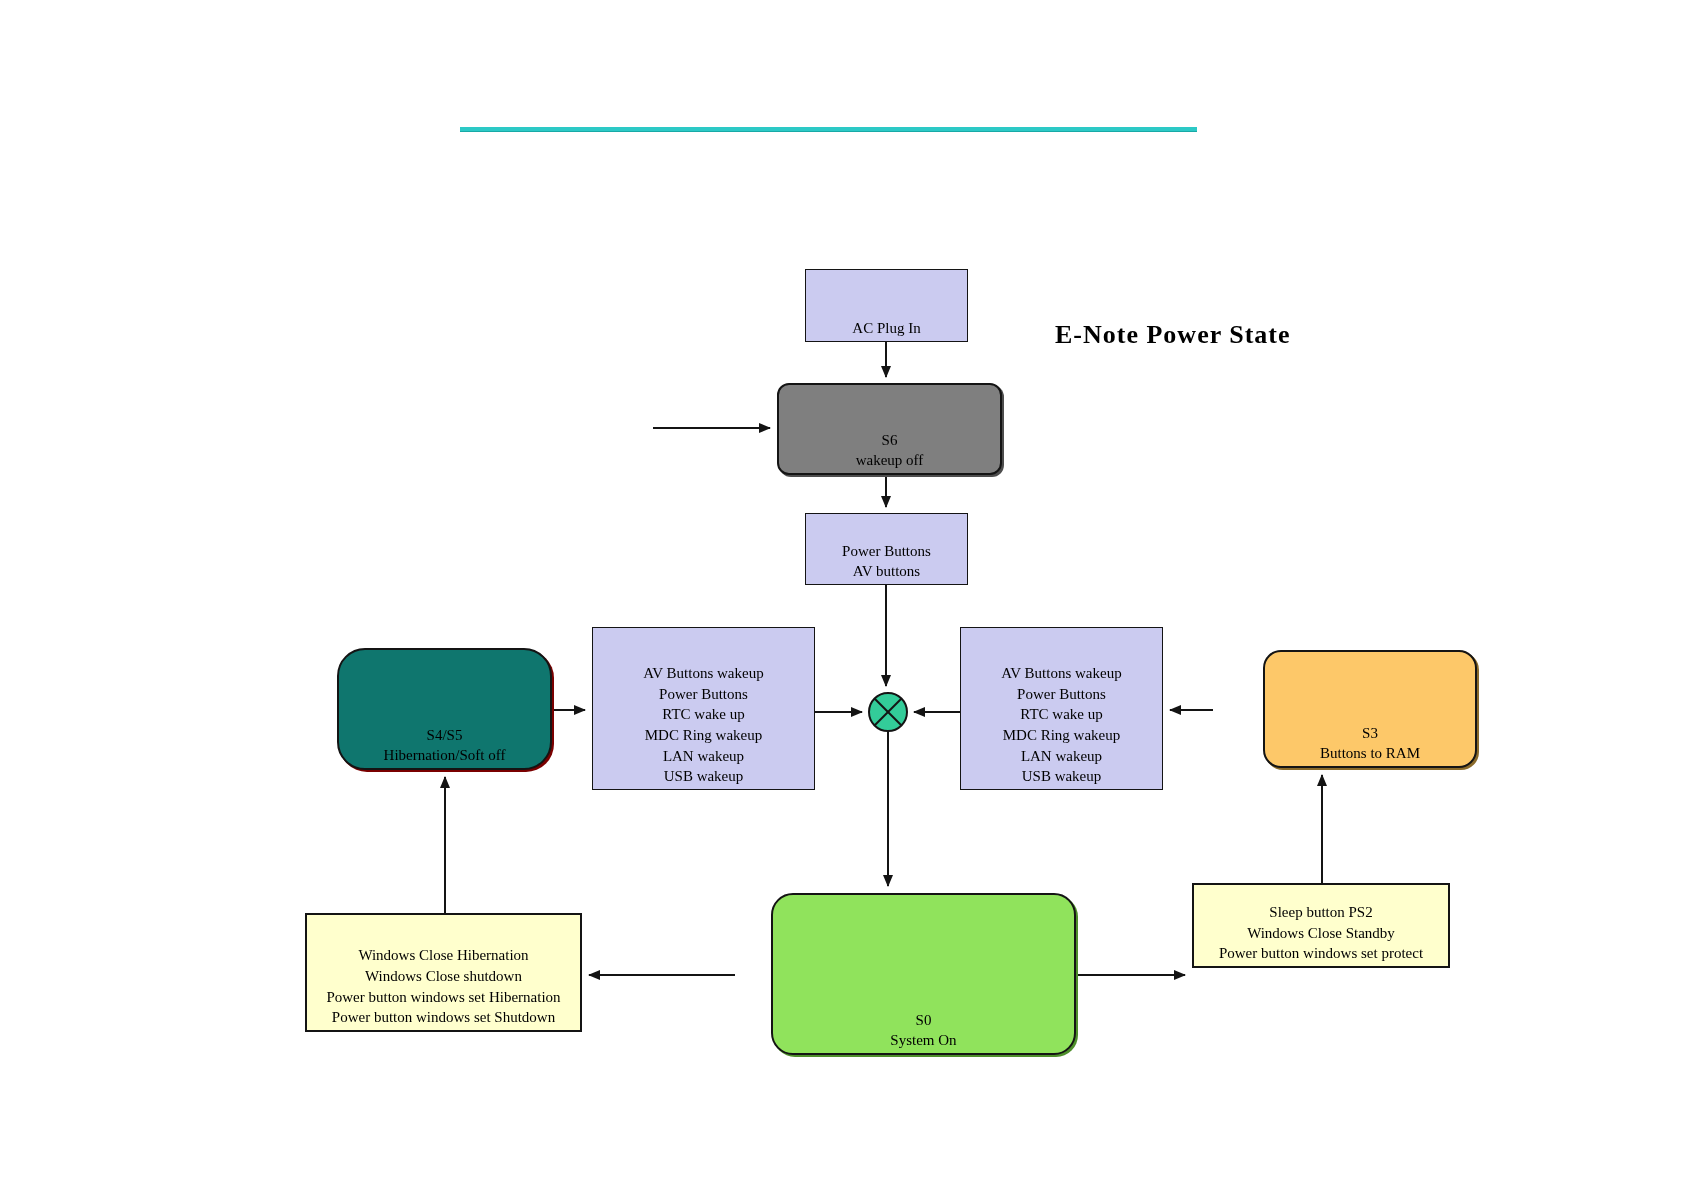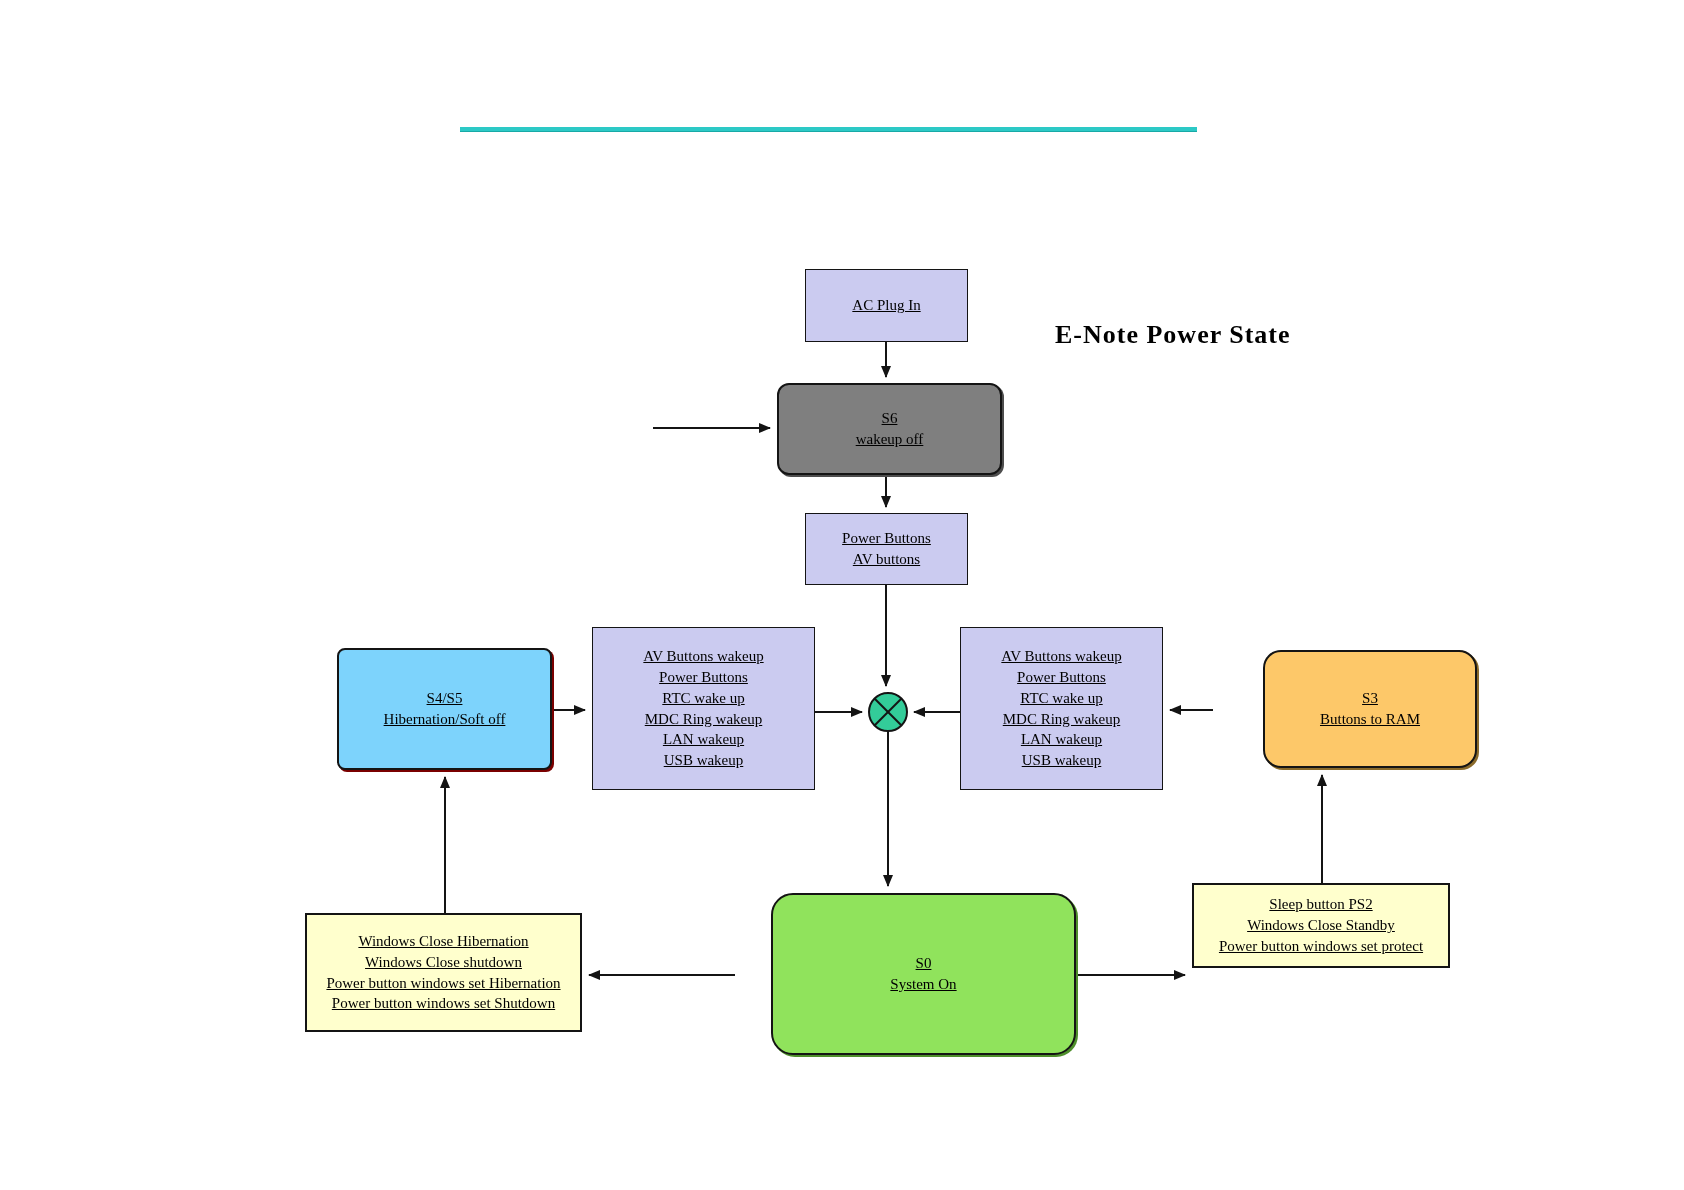--- a/index.html
+++ b/index.html
@@ -15,28 +15,28 @@
     position:absolute;left:460px;top:127px;width:737px;height:4px;
     background:#2cc9c6;border-bottom:1px solid #18a9a6;
   }
   .title{
     position:absolute;left:1055px;top:320px;
     font-size:26px;letter-spacing:1px;white-space:nowrap;font-weight:bold;
   }
   svg.connectors{position:absolute;left:0;top:0;pointer-events:none;}
   .node{
     position:absolute;box-sizing:border-box;
-    display:flex;flex-direction:column;justify-content:center;align-items:center;
+    display:flex;flex-direction:column;justify-content:flex-end;align-items:center;
     text-align:center;font-size:15px;line-height:1.38;
-    border:2px solid #141414;padding:2px;text-decoration:underline;
+    border:2px solid #141414;padding:2px;
   }
   .node span{display:block;white-space:nowrap;}
   .lavender{background:#cbcbf0;border-width:1.5px;}
   .gray{background:#7f7f7f;border-radius:12px;box-shadow:2px 2px 0 #4d4d4d;}
-  .red{background:#7dd3fc;border-radius:8px;box-shadow:2px 2px 0 #7a0000;}
+  .red{background:#0f766e;border-radius:28px;box-shadow:2px 2px 0 #7a0000;}
   .orange{background:#fdc869;border-radius:18px;box-shadow:2px 2px 0 #8a6a2a;}
   .green{background:#90e35c;border-radius:22px;box-shadow:2px 2px 0 #4e8f2b;margin-left:36px;}
   .yellow{background:#ffffcd;}
 </style>
 </head>
 <body>
 
 <div class="page">
 
   <div class="divider"></div>

